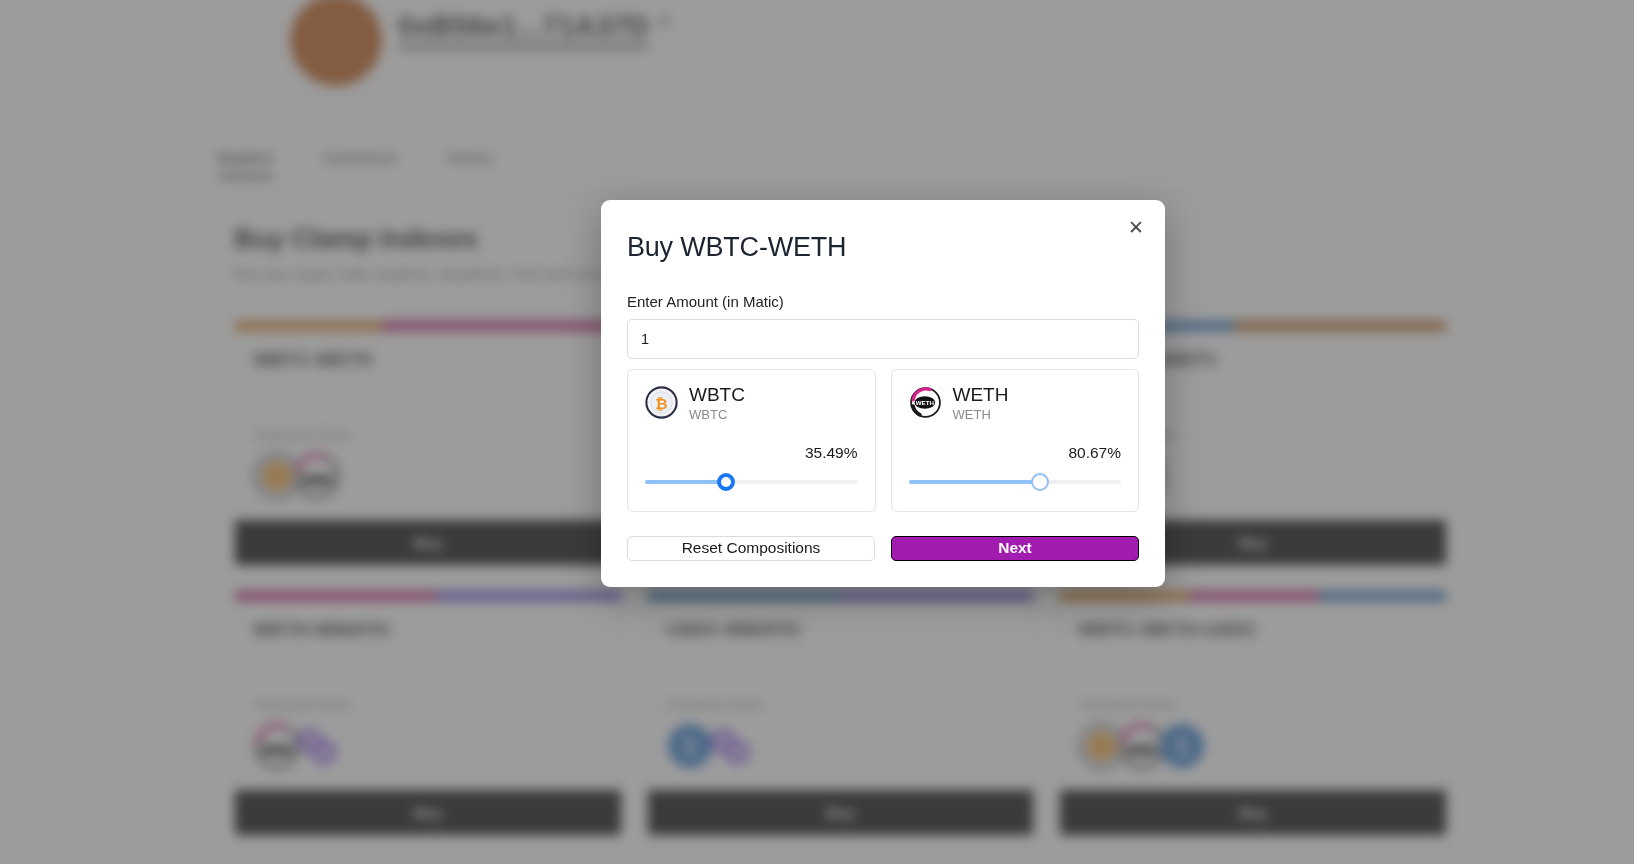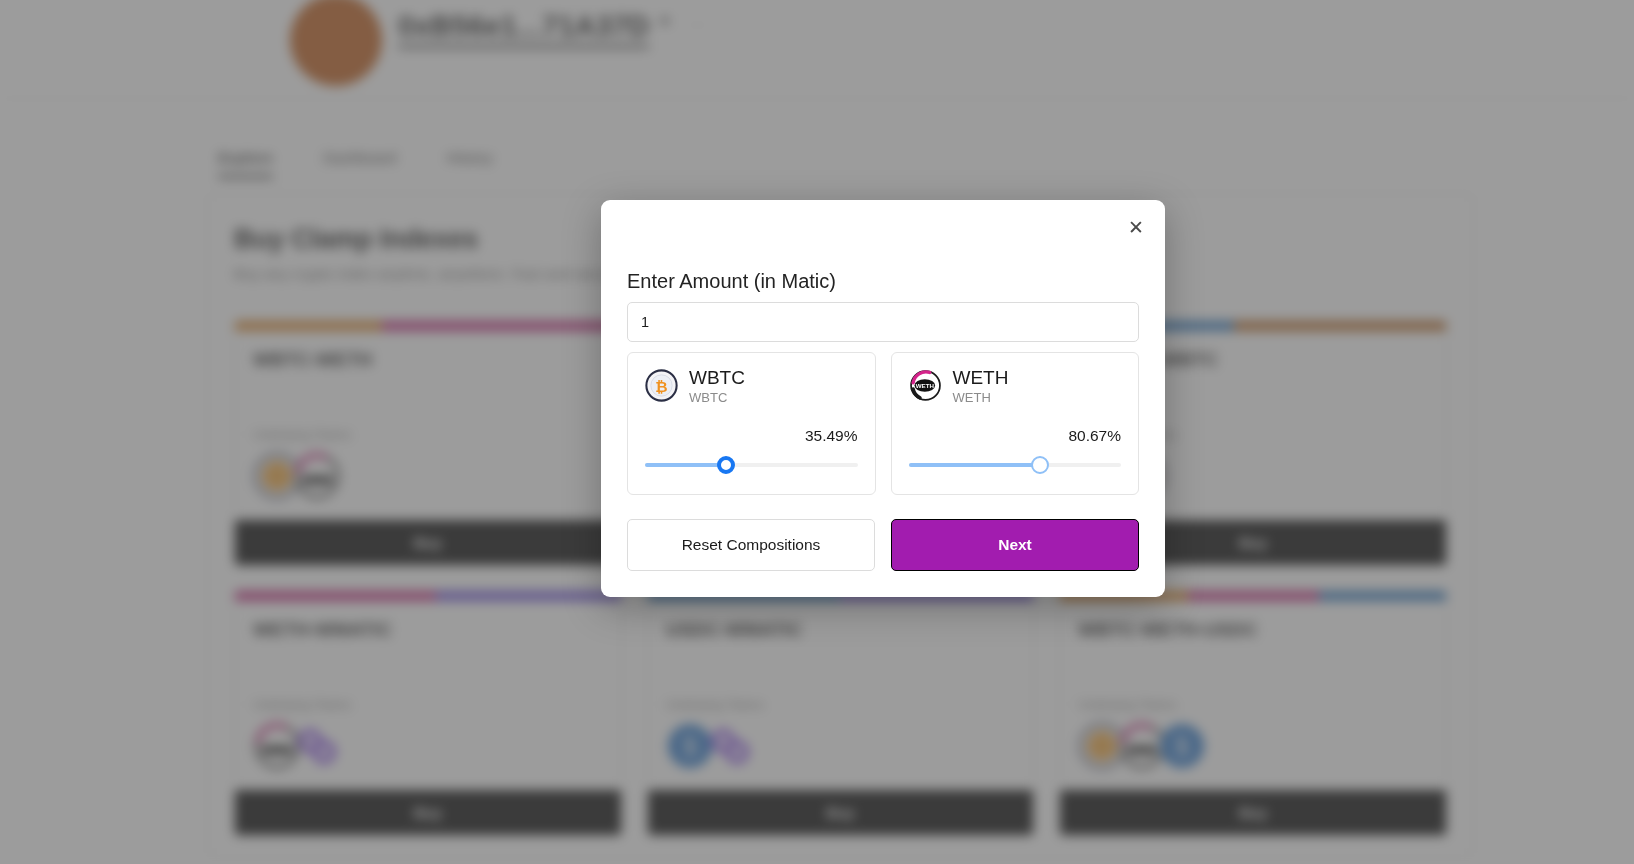--- a/index.html
+++ b/index.html
@@ -127,23 +127,23 @@
     display: flex; align-items: center; justify-content: center;
   }
   .modal-title {
     font-size: 27px;
     font-weight: 400;
     color: #1b2430;
     letter-spacing: -.2px;
     margin: 8px 0 0 0;
   }
   .field-label {
-    font-size: 20px;
+    font-size: 15px;
     color: #232323;
-    margin-top: 46px;
+    margin-top: 30px;
   }
   .amount-input {
     width: 100%;
     margin-top: 9px;
     height: 40px;
     border: 1px solid #dcdcdc;
     border-radius: 5px;
     padding: 0 13px;
     font-size: 14.5px;
     color: #1c1c1c;
@@ -203,21 +203,21 @@
   .slider-thumb.active { border: 4px solid #1877f2; }
   .slider-thumb.idle   { border: 2px solid #8fc0f7; }
 
   .modal-actions {
     display: grid;
     grid-template-columns: 1fr 1fr;
     gap: 16px;
     margin-top: 24px;
   }
   .btn {
-    height: 52px;
+    height: 25px;
     border-radius: 5px;
     font-size: 15.5px;
     font-family: inherit;
     cursor: pointer;
   }
   .btn-secondary {
     background: #fff;
     border: 1px solid #dcdcdc;
     color: #1b1b1b;
   }
@@ -397,20 +397,21 @@
       </div>
     </div>
   </div>
 
   <div class="overlay"></div>
 
   <div class="modal">
 
     <button class="modal-close">✕</button>
 
+    <h1 class="modal-title">Buy WBTC-WETH</h1>
 
     <div class="field-label">Enter Amount (in Matic)</div>
     <input class="amount-input" type="text" value="1" style="">
 
 
     <div class="token-grid">
 
       <div class="token-card">
         <div class="token-head">
           <svg class="token-icon" viewBox="0 0 48 48">

